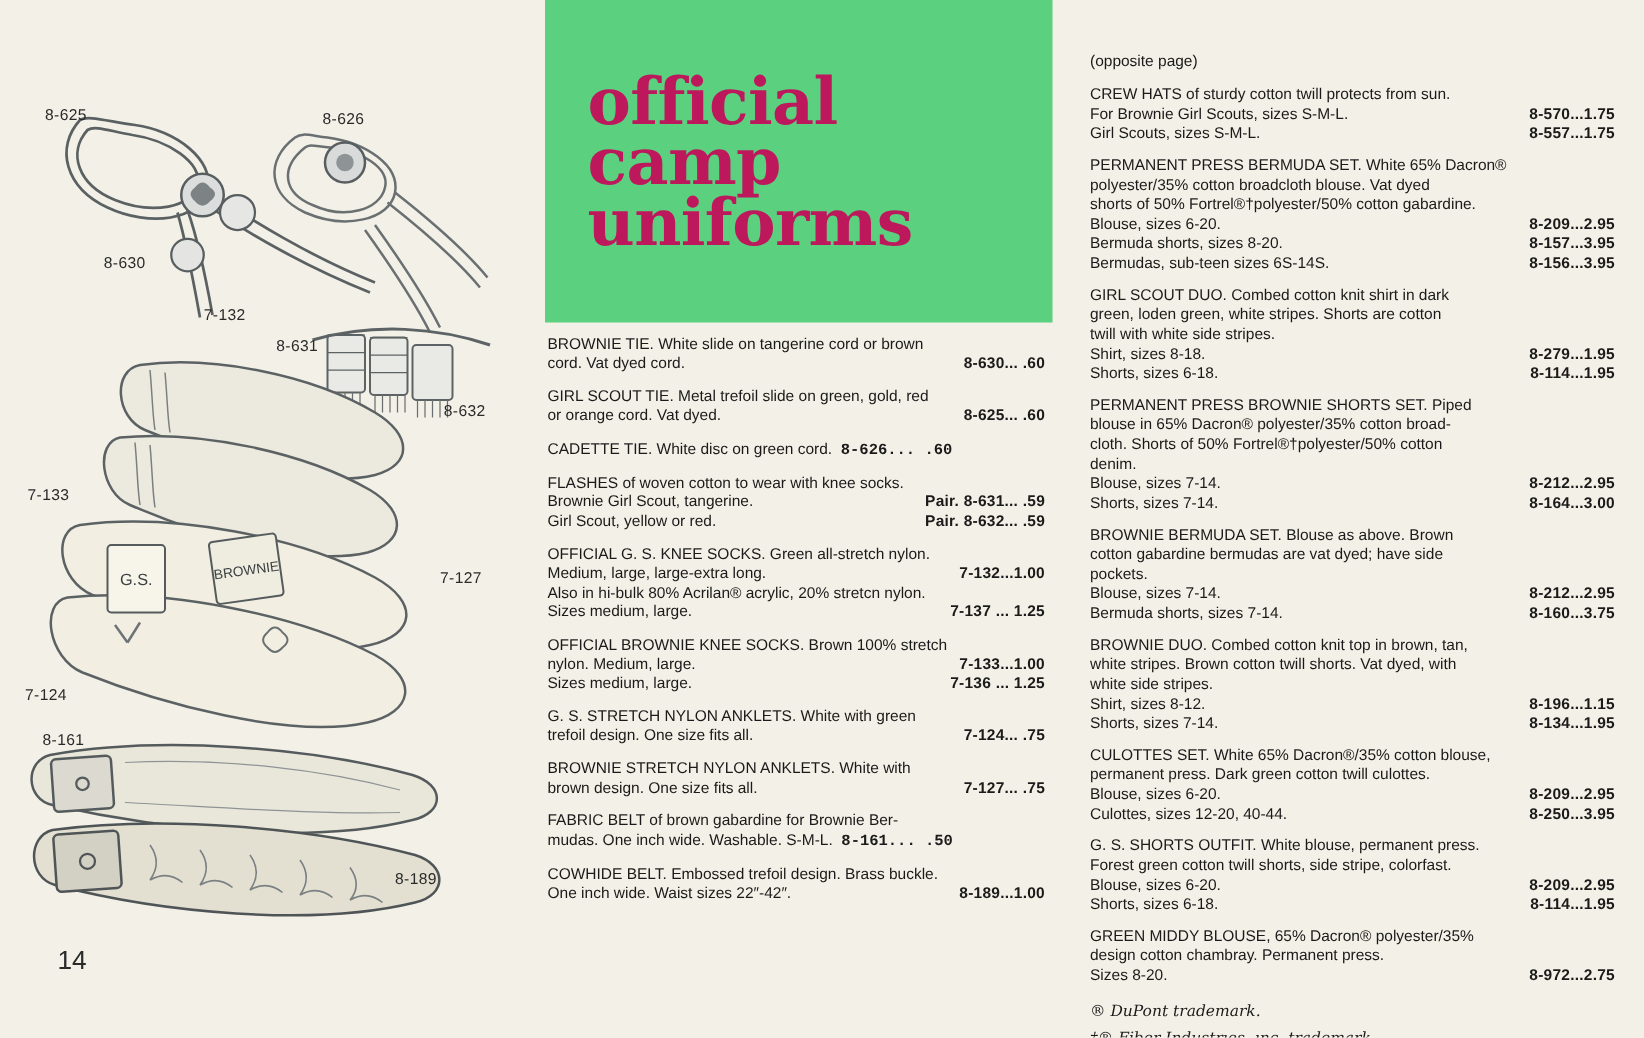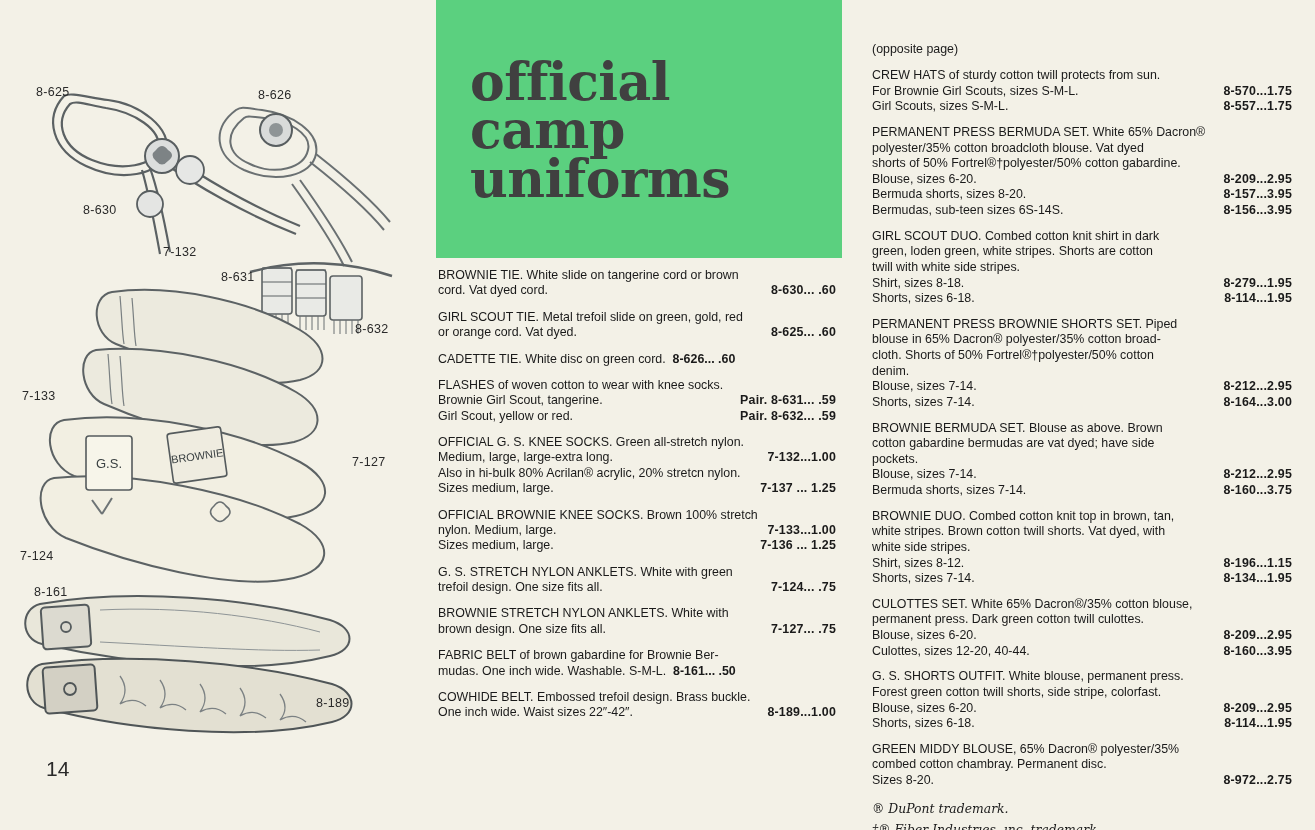--- a/index.html
+++ b/index.html
@@ -62,21 +62,21 @@
     background: #5bd07f;
   }
   .camp-title {
     position: absolute;
     left: 34px;
     top: 58px;
     font-family: "DejaVu Serif", serif;
     font-weight: bold;
     font-size: 52px;
     line-height: 0.93;
-    color: #404040;
+    color: #be185d;
     letter-spacing: -0.5px;
   }
   .camp-title span { display: block; }
 
   .mid-body {
     position: absolute;
     left: 2px;
     top: 268px;
     width: 404px;
     font-size: 12.4px;
@@ -88,21 +88,21 @@
     position: relative;
     white-space: nowrap;
   }
   .entry .txt { }
   .entry .price {
     position: absolute;
     right: 6px;
     font-weight: bold;
     letter-spacing: 0.2px;
   }
-  .entry .inline-price { font-weight: bold; }
+  .entry .inline-price { font-weight: bold; font-family: Liberation Mono, monospace; }
   .footnote {
     margin-top: 14px;
     font-family: "DejaVu Serif", serif;
     font-style: italic;
     font-size: 12.2px;
   }
 
   
   .right {
     position: absolute;
@@ -383,33 +383,33 @@
         <span class="rline"><span>white stripes. Brown cotton twill shorts. Vat dyed, with</span></span>
         <span class="rline"><span>white side stripes.</span></span>
         <span class="rline"><span>Shirt, sizes 8-12.</span><span class="price">8-196...1.15</span></span>
         <span class="rline"><span>Shorts, sizes 7-14.</span><span class="price">8-134...1.95</span></span>
       </div>
 
       <div class="rentry">
         <span class="rline"><span>CULOTTES SET. White 65% Dacron®/35% cotton blouse,</span></span>
         <span class="rline"><span>permanent press. Dark green cotton twill culottes.</span></span>
         <span class="rline"><span>Blouse, sizes 6-20.</span><span class="price">8-209...2.95</span></span>
-        <span class="rline"><span>Culottes, sizes 12-20, 40-44.</span><span class="price">8-160...3.95</span></span>
+        <span class="rline"><span>Culottes, sizes 12-20, 40-44.</span><span class="price">8-250...3.95</span></span>
       </div>
 
       <div class="rentry">
         <span class="rline"><span>G. S. SHORTS OUTFIT. White blouse, permanent press.</span></span>
         <span class="rline"><span>Forest green cotton twill shorts, side stripe, colorfast.</span></span>
         <span class="rline"><span>Blouse, sizes 6-20.</span><span class="price">8-209...2.95</span></span>
         <span class="rline"><span>Shorts, sizes 6-18.</span><span class="price">8-114...1.95</span></span>
       </div>
 
       <div class="rentry">
         <span class="rline"><span>GREEN MIDDY BLOUSE, 65% Dacron® polyester/35%</span></span>
-        <span class="rline"><span>combed cotton chambray. Permanent disc.</span></span>
+        <span class="rline"><span>design cotton chambray. Permanent press.</span></span>
         <span class="rline"><span>Sizes 8-20.</span><span class="price">8-972...2.75</span></span>
       </div>
 
       <div class="rfoot">
         <div>® DuPont trademark.</div>
         <div>†® Fiber Industrıes, ınc. trademark</div>
       </div>
     </div>
   </div>
 

